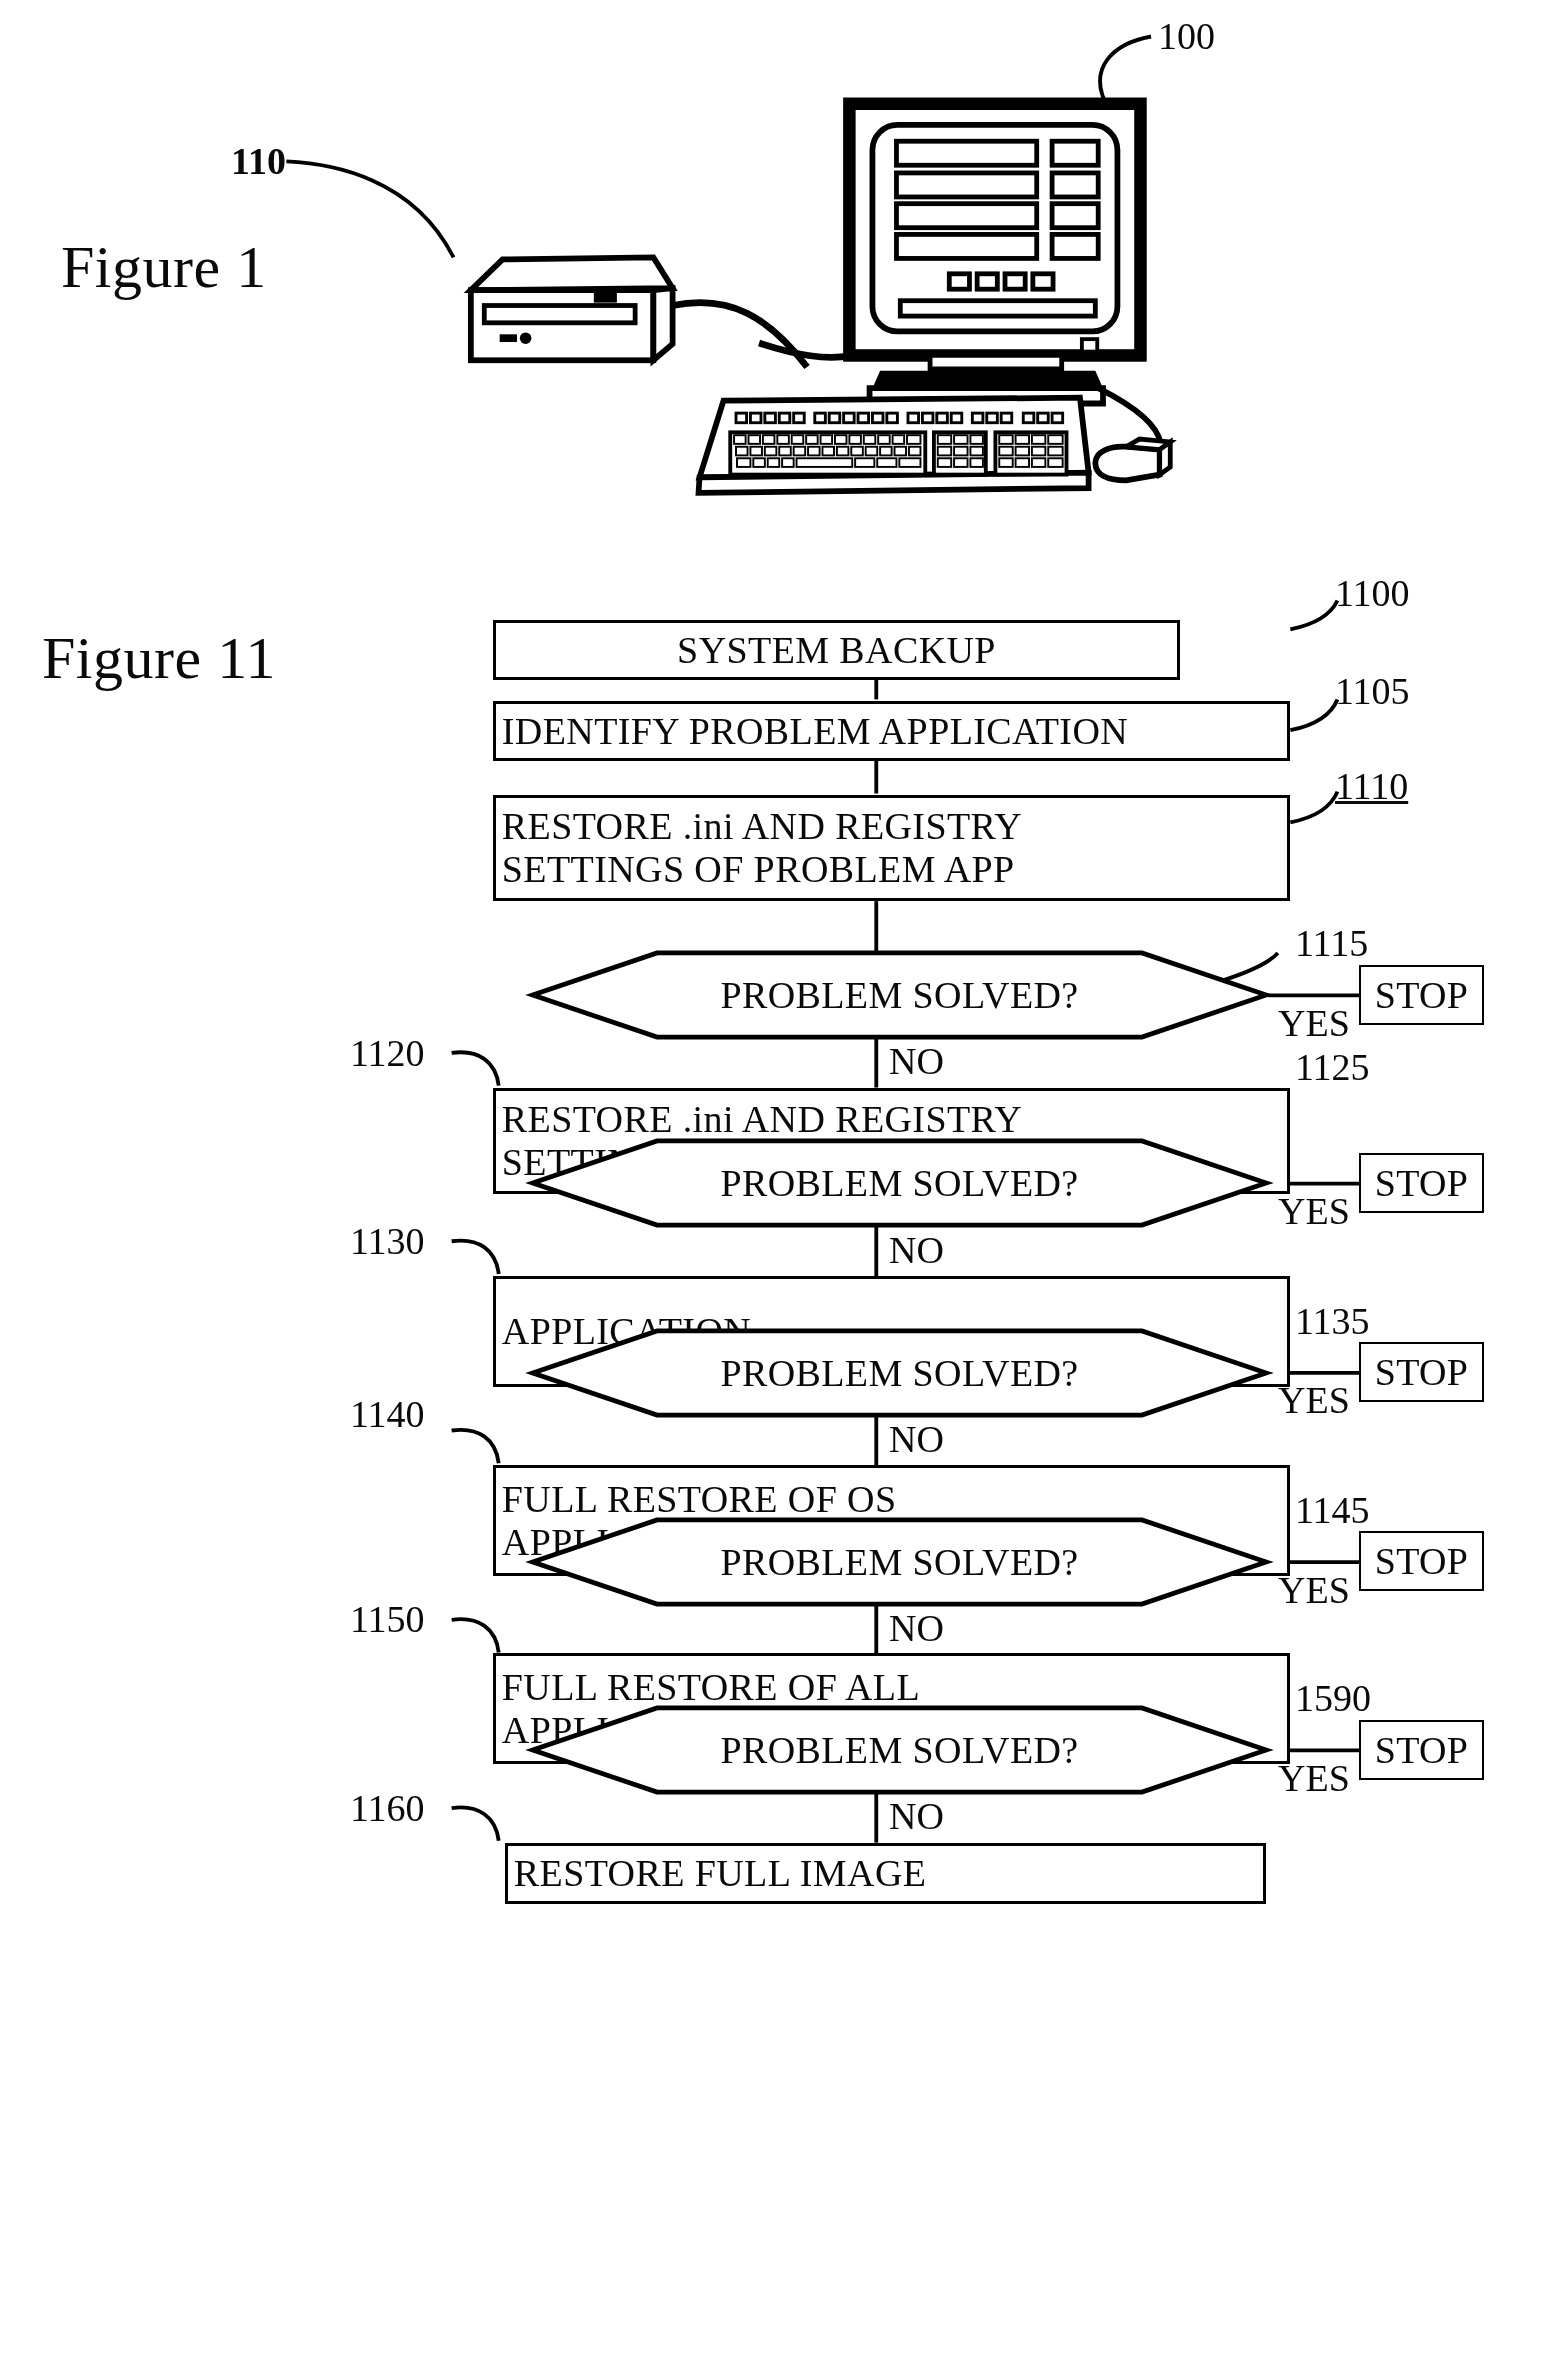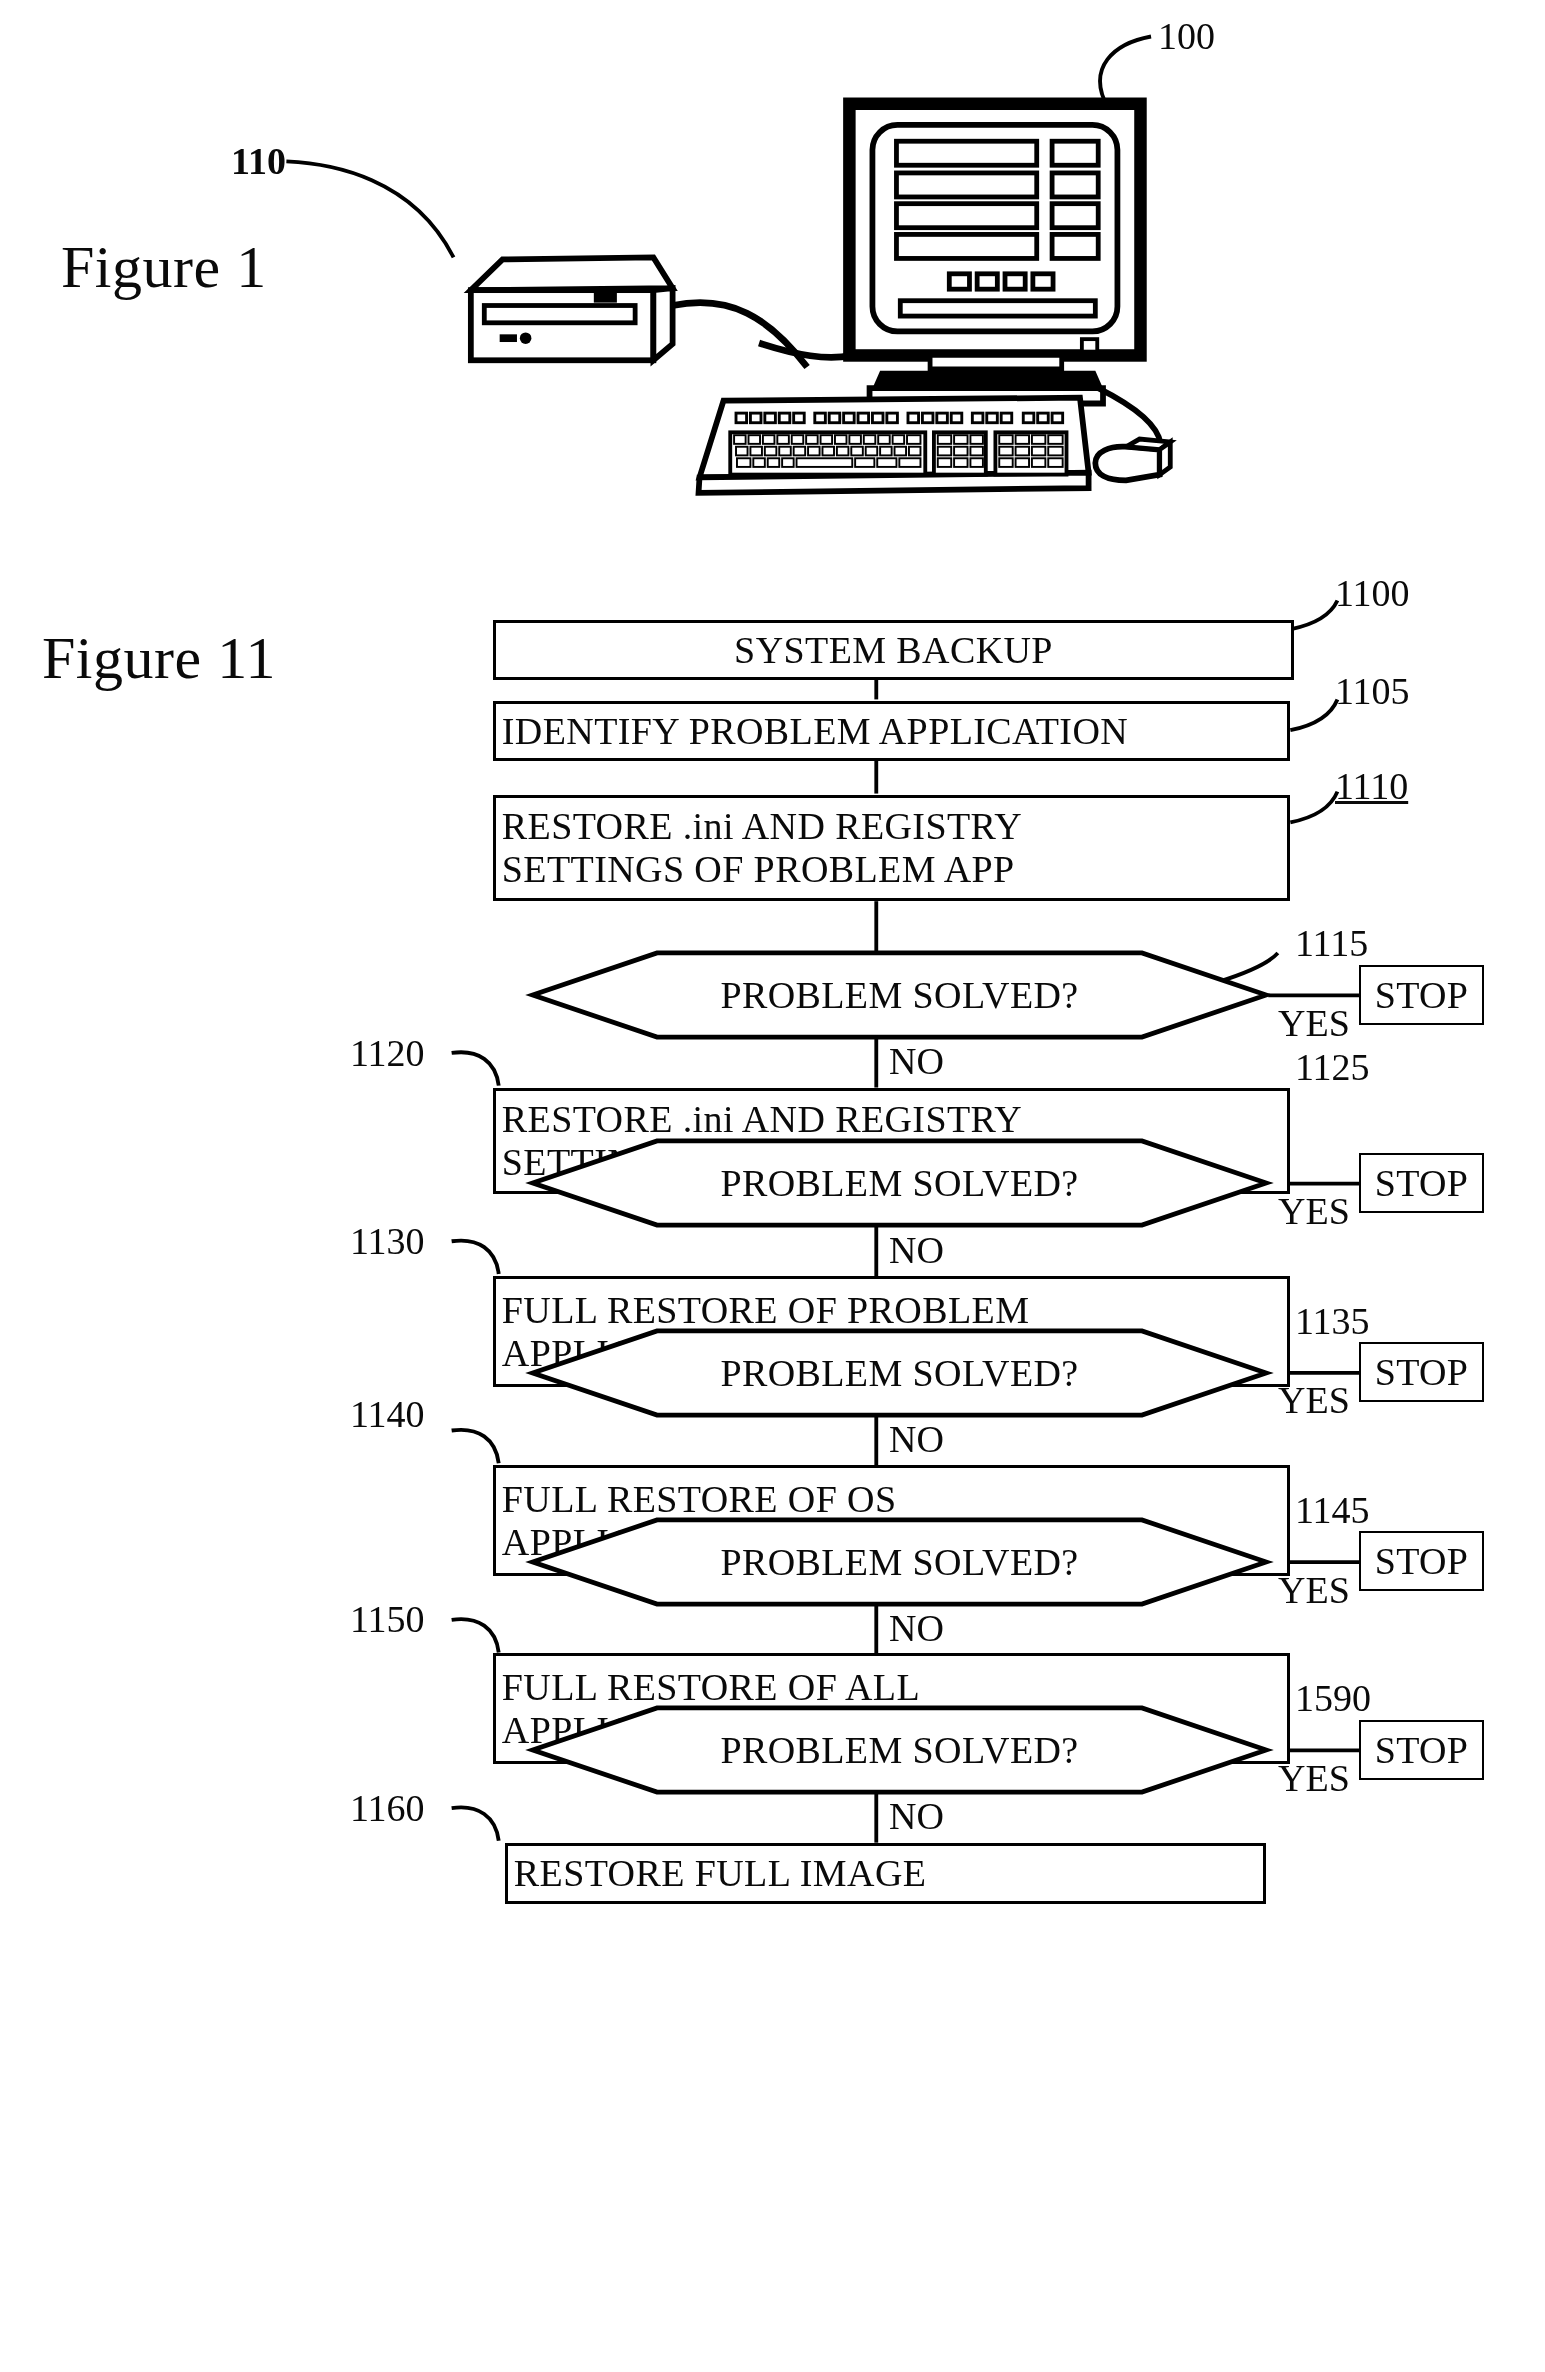--- a/index.html
+++ b/index.html
@@ -338,21 +338,21 @@
 
     <g stroke="#000" stroke-width="4">
       <line x1="1320" y1="1036" x2="1415" y2="1036"></line>
       <line x1="1320" y1="1232" x2="1415" y2="1232"></line>
       <line x1="1320" y1="1429" x2="1415" y2="1429"></line>
       <line x1="1320" y1="1626" x2="1415" y2="1626"></line>
       <line x1="1320" y1="1822" x2="1415" y2="1822"></line>
     </g>
   </svg>
 
-  <div class="proc-box centered" style="left:493px; top:620px; width:801px; height:60px;">
+  <div class="proc-box centered" style="left:493px; top:620px; width:687px; height:60px;">
     <div class="line">SYSTEM BACKUP</div>
   </div>
   <div class="ref-num" style="left:1335px; top:574px;">1100</div>
 
   <div class="proc-box left-pad" style="left:493px; top:701px; width:797px; height:60px;">
     <div class="line">IDENTIFY PROBLEM APPLICATION</div>
   </div>
   <div class="ref-num" style="left:1335px; top:672px;">1105</div>
 
   <div class="proc-box left-pad" style="left:493px; top:795px; width:797px; height:106px;">
@@ -383,21 +383,20 @@
       <polygon points="0,46 130,2 637,2 767,46 637,90 130,90" fill="#fff" stroke="#000" stroke-width="5"></polygon>
     </svg>
     <span class="dtext">PROBLEM SOLVED?</span>
   </div>
   <div class="ref-num" style="left:1295px; top:1048px;">1125</div>
   <div class="branch-label" style="left:889px; top:1231px;">NO</div>
   <div class="branch-label" style="left:1278px; top:1192px;">YES</div>
   <div class="stop-box" style="left:1359px; top:1153px; width:125px; height:60px;">STOP</div>
 
   <div class="proc-box left-pad" style="left:493px; top:1276px; width:797px; height:111px;">
-    <div class="line">FULL RESTORE OF PROBLEM</div>
     <div class="line">APPLICATION</div>
   </div>
   <div class="ref-num" style="left:350px; top:1222px;">1130</div>
 
   <div class="decision" style="left:531px; top:1329px; width:737px; height:88px;">
     <svg width="737" height="88" viewBox="0 0 767 92">
       <polygon points="0,46 130,2 637,2 767,46 637,90 130,90" fill="#fff" stroke="#000" stroke-width="5"></polygon>
     </svg>
     <span class="dtext">PROBLEM SOLVED?</span>
   </div>

